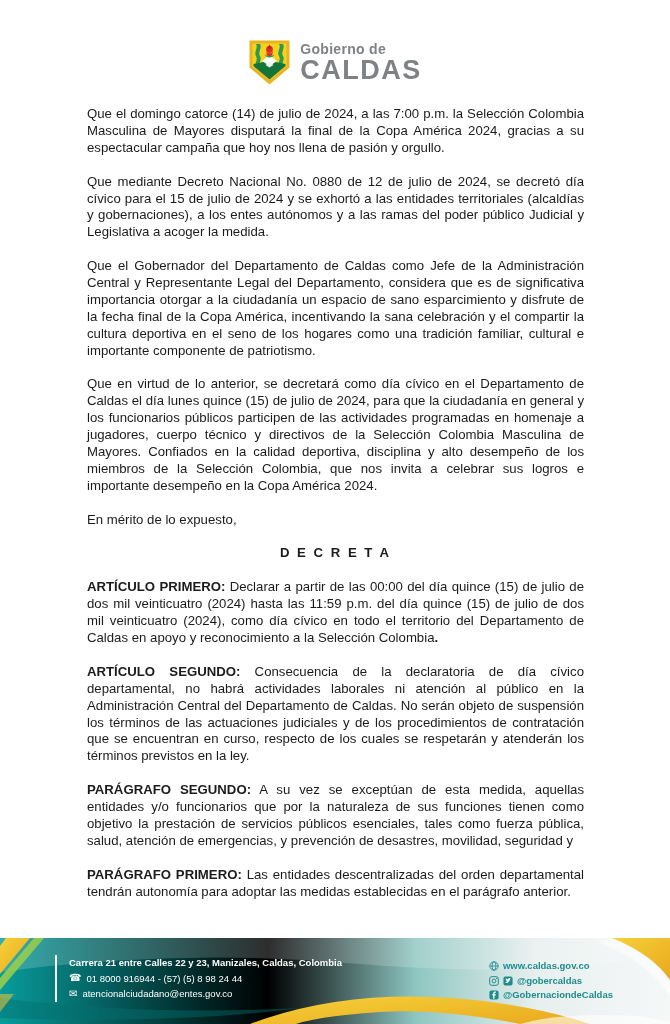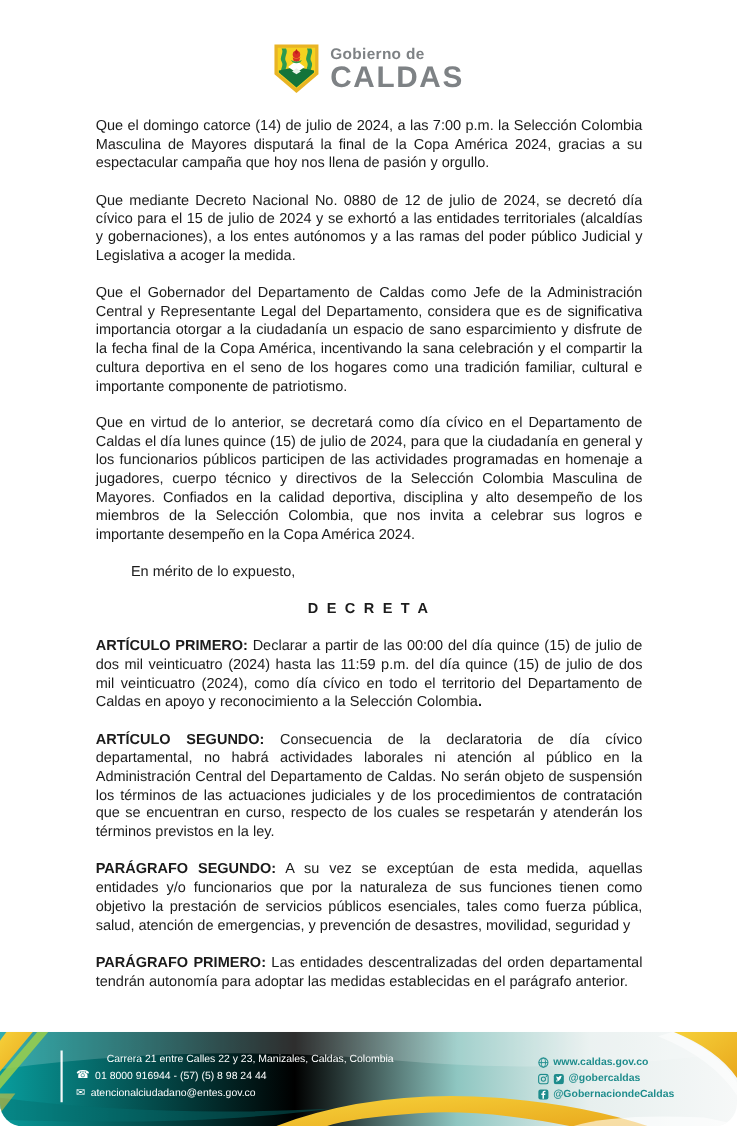--- a/index.html
+++ b/index.html
@@ -5,21 +5,20 @@
   * { margin: 0; padding: 0; box-sizing: border-box; }
   html, body { background: #ffffff; }
   .page {
     position: relative;
     width: 670px;
     height: 1024px;
     margin: 0 auto;
     background: #ffffff;
     overflow: hidden;
     font-family: "Liberation Sans", sans-serif;
-    border-radius: 21px;
   }
 
   
   .logo-wrap {
     display: flex;
     justify-content: center;
     align-items: center;
     gap: 9px;
     padding-top: 33px;
     height: 92px;
@@ -45,21 +44,21 @@
   .doc {
     margin: 14px 86px 0 87px;
     color: #1b1b1b;
     font-size: 13.2px;
     line-height: 16.9px;
   }
   .doc p {
     text-align: justify;
     margin-bottom: 16.9px;
   }
-  .doc p.no-justify { text-align: left; margin-left: 32px; }
+  .doc p.no-justify { text-align: left; }
   .decreta {
     text-align: center !important;
     font-weight: bold;
     letter-spacing: 2px;
   }
   .art-label { font-weight: bold; }
   .art-suffix { font-weight: bold; }
 
   
   .footer {
@@ -80,21 +79,21 @@
     z-index: 2;
   }
   .footer-left .f-line {
     font-size: 9.5px;
     line-height: 15.5px;
     white-space: nowrap;
     display: flex;
     align-items: center;
     gap: 5px;
   }
-  .footer-left .f-line.addr { font-weight: normal; margin-left: 28px; }
+  .footer-left .f-line.addr { font-weight: bold; }
   .f-glyph { font-size: 10px; line-height: 10px; }
   .footer-right {
     position: absolute;
     right: 57px;
     top: 21px;
     text-align: right;
     color: #1e8c8c;
     z-index: 2;
   }
   .footer-right .f-line {

